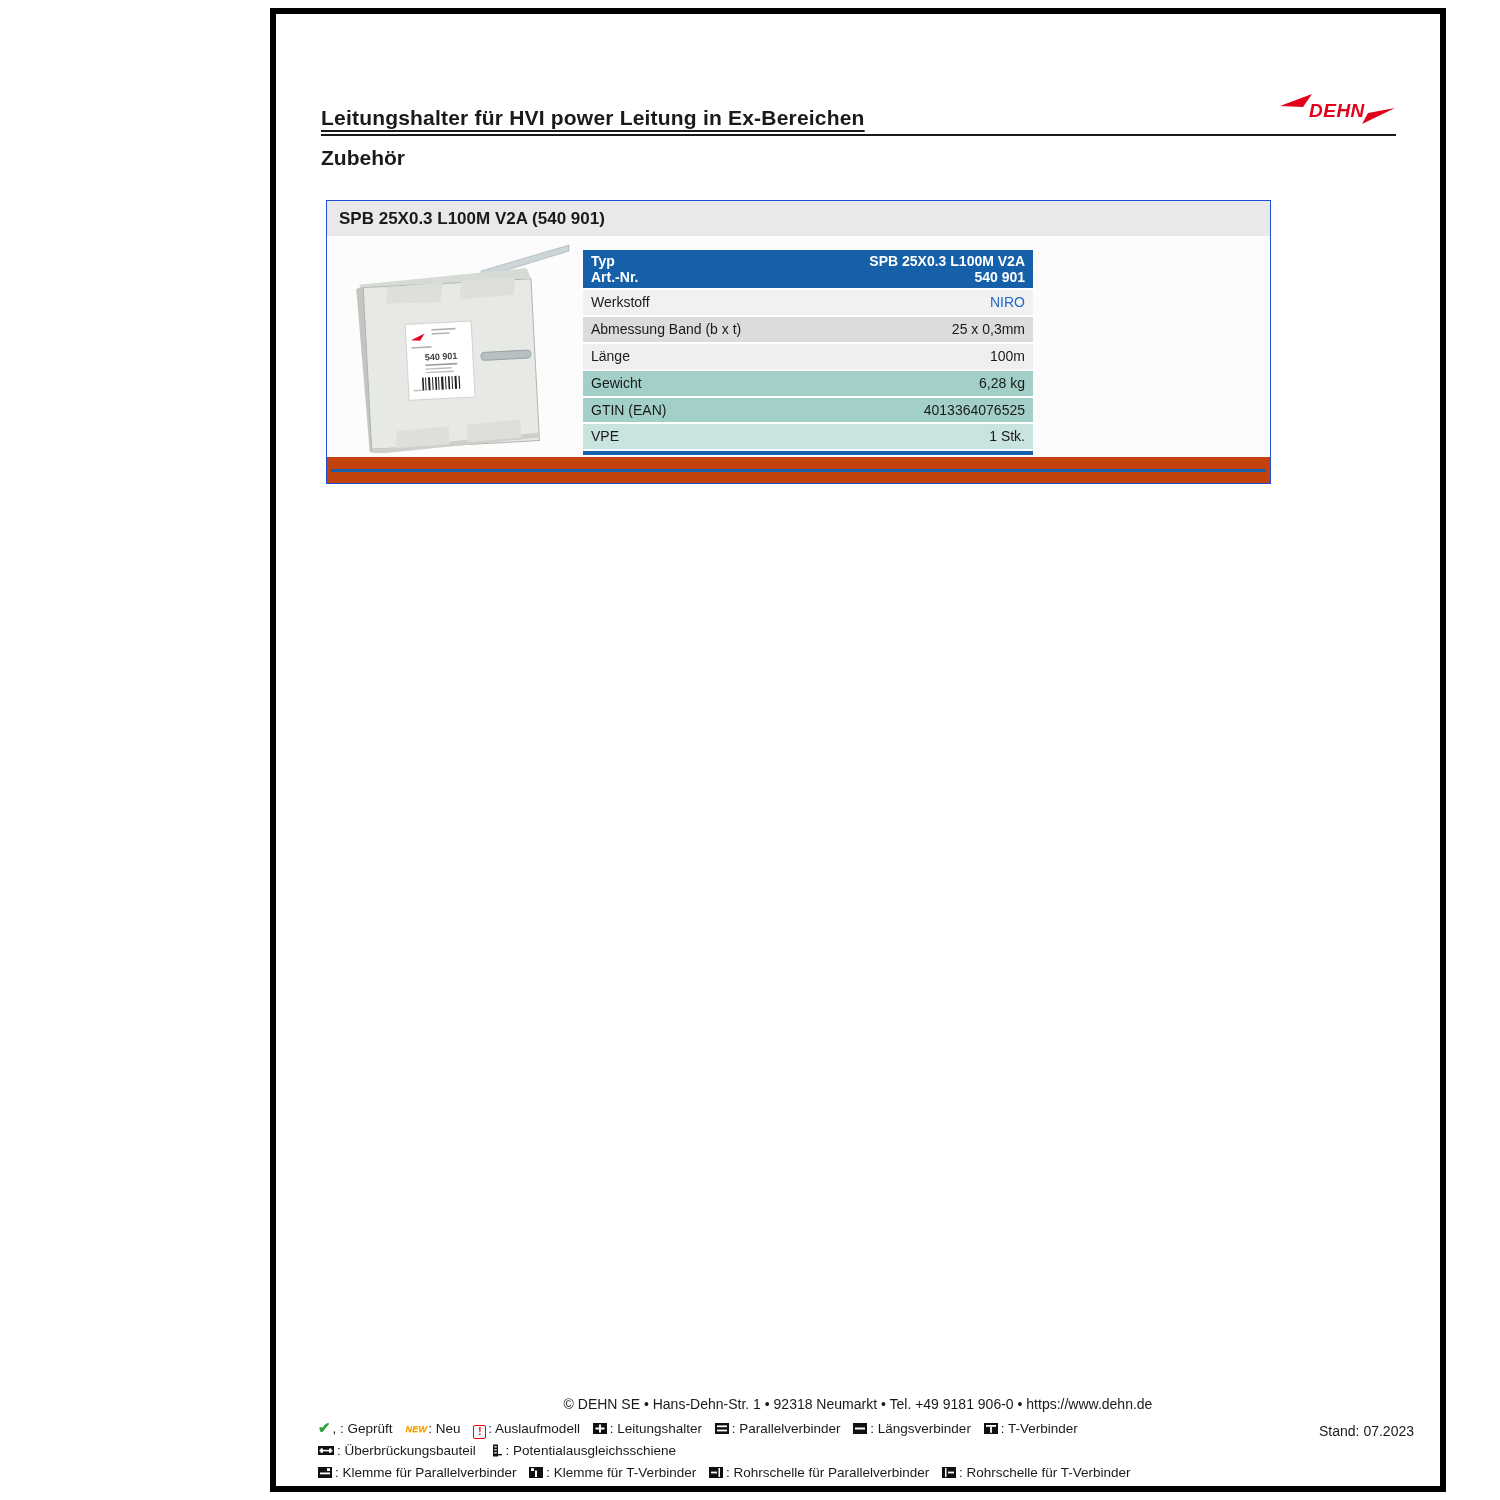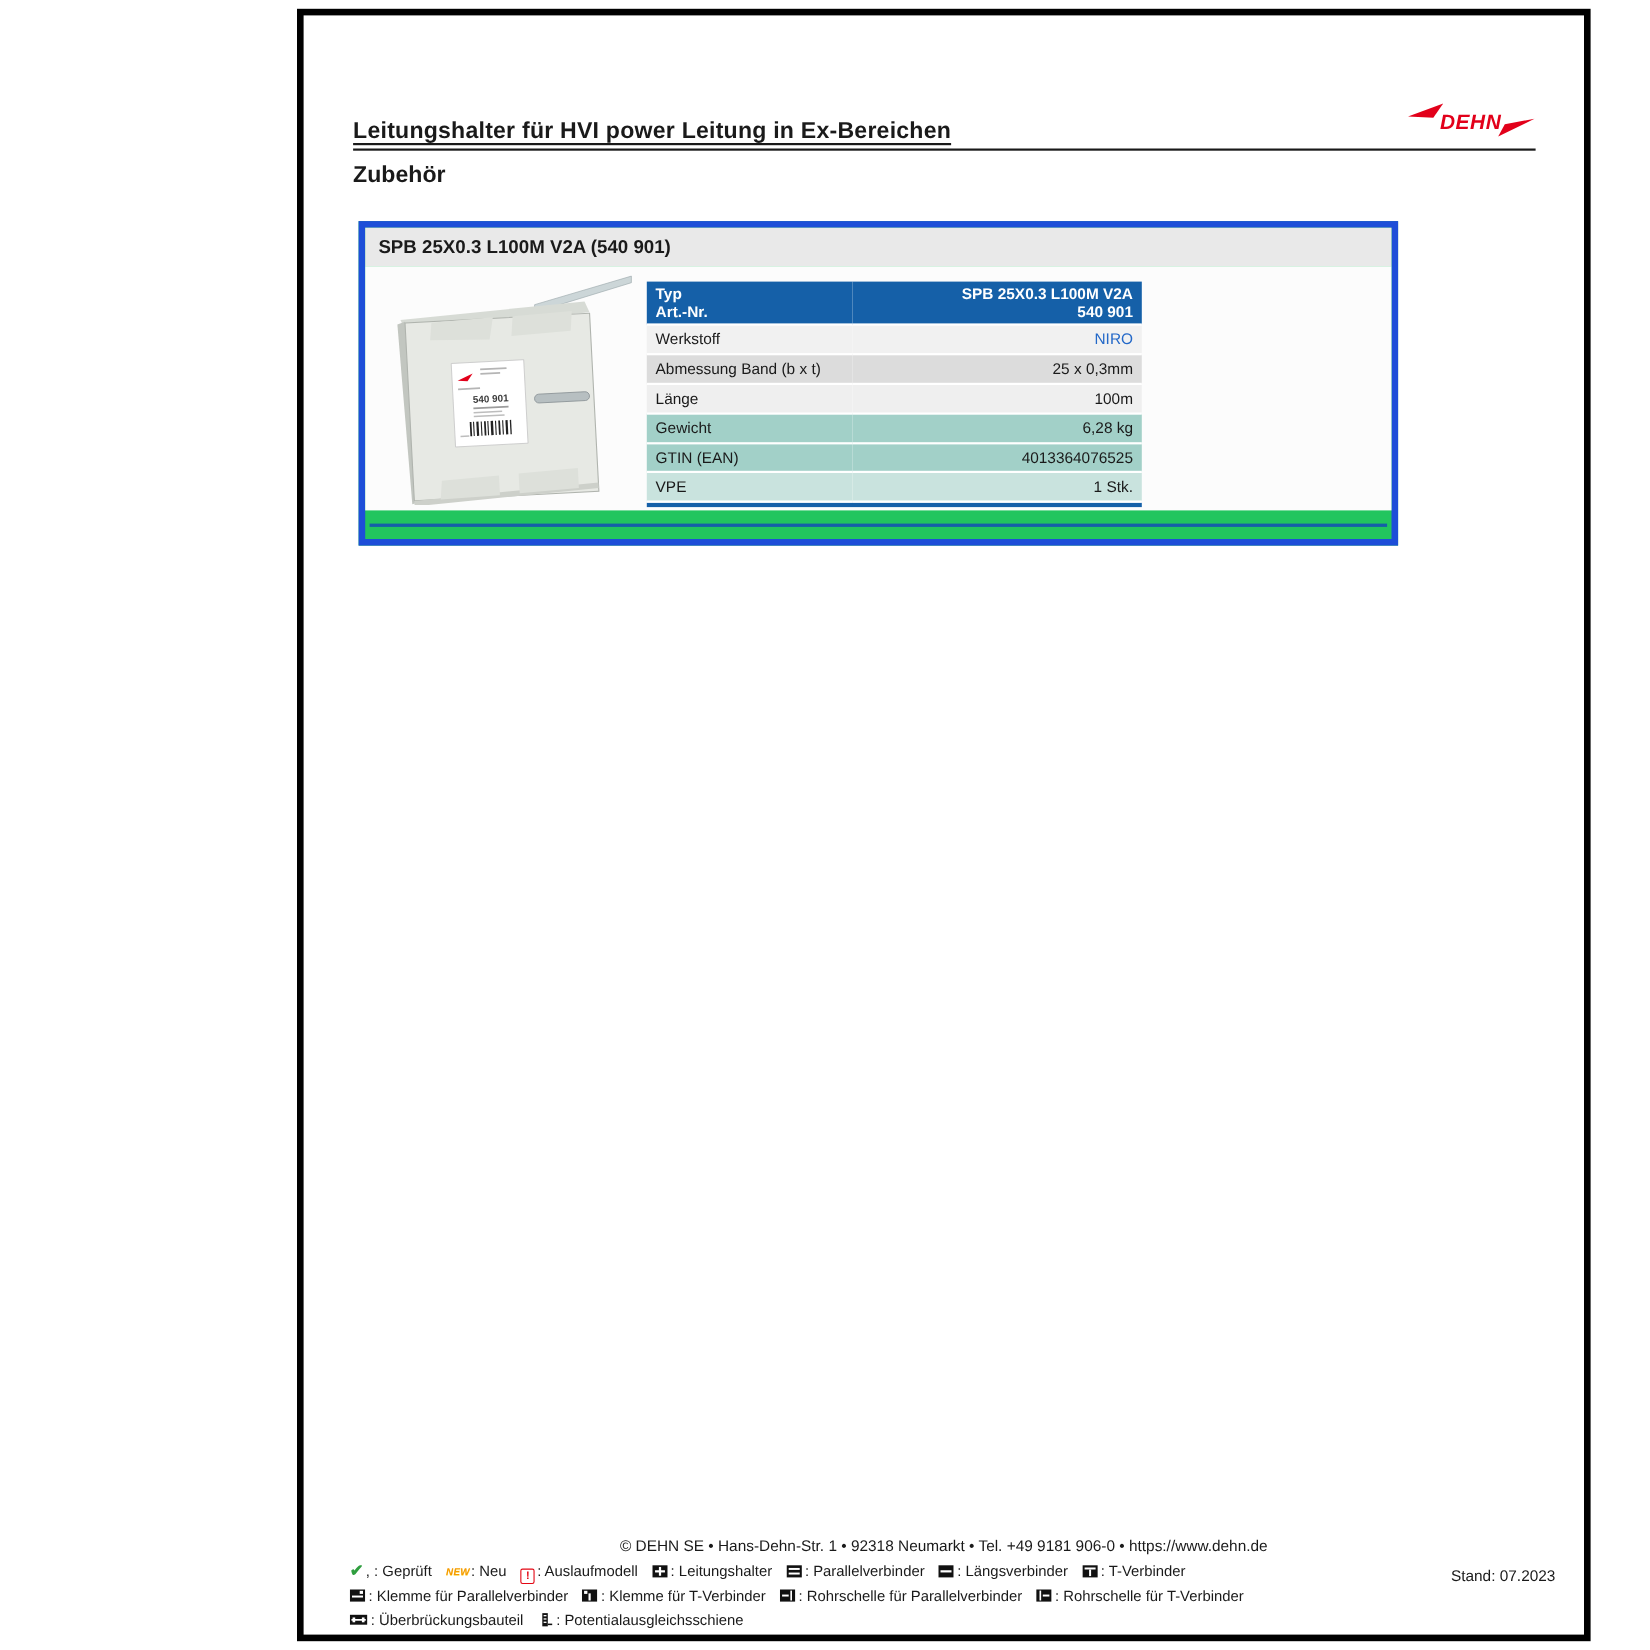--- a/index.html
+++ b/index.html
@@ -7,21 +7,21 @@
   .page{position:absolute;left:222px;top:8px;width:1176px;height:1484px;background:#fff;border:6px solid #000;box-sizing:border-box;margin-left:48px;}
 
   
   .hdr{margin:78px 44px 0 45px;}
   .hdr-row{display:flex;justify-content:space-between;align-items:flex-end;border-bottom:2px solid #1a1a1a;padding-bottom:4px;}
   .doc-title{font-size:21px;font-weight:bold;text-decoration:underline;text-underline-offset:5px;letter-spacing:0.2px;}
   .doc-sub{font-size:21px;font-weight:bold;margin-top:10px;}
   .logo{flex:0 0 auto;margin-bottom:0;}
 
   
-  .card{margin:30px 44px 0 50px;width:945px;border:6px solid #1d4ed8;background:#22c55e;box-sizing:border-box;}
+  .card{margin:30px 44px 0 50px;width:945px;border:1px solid #1d4ed8;background:#c2410c;box-sizing:border-box;}
   .card-title{background:#e9e9e9;font-size:17px;font-weight:bold;padding:8px 12px 7px 12px;}
   .card-desc{background:#f3f3f3;font-size:16px;padding:9px 12px 10px 12px;}
   .card-body{display:flex;align-items:flex-start;padding:2px 10px 0 6px;background:#fcfcfc;}
   .img-col{flex:0 0 250px;}
   .tbl-col{margin-top:12px;}
   .card-rule{height:3px;background:#1560a8;margin:12px 4px 11px 4px;}
 
   
   .tbl-wrap{width:450px;border-bottom:4px solid #1560a8;}
   table.spec{width:450px;border-collapse:collapse;font-size:14px;table-layout:fixed;}
@@ -199,53 +199,53 @@
               <rect x="2" y="5.5" width="10" height="2" fill="#fff"></rect>
             </svg><span>: Längsverbinder</span></span>
         <span class="li"><svg class="pg" width="14" height="13" viewBox="0 0 14 13">
               <rect x="0" y="1" width="14" height="11" fill="#111"></rect>
               <rect x="2" y="3" width="10" height="1.8" fill="#fff"></rect>
               <rect x="6.1" y="4.8" width="1.8" height="6" fill="#fff"></rect>
             </svg><span>: T-Verbinder</span></span>
       </div>
 
       <div class="legend-line">
-        <span class="li"><svg class="pg" width="14" height="13" viewBox="0 0 14 13">
-              <rect x="0" y="1" width="14" height="11" fill="#111"></rect>
-              <rect x="2" y="6.5" width="10" height="1.8" fill="#fff"></rect>
-              <rect x="9" y="2.2" width="3" height="2.8" fill="#fff"></rect>
-            </svg><span>: Klemme für Parallelverbinder</span></span>
-        <span class="li"><svg class="pg" width="14" height="13" viewBox="0 0 14 13">
-              <rect x="0" y="1" width="14" height="11" fill="#111"></rect>
-              <rect x="6" y="4.5" width="2" height="6.5" fill="#fff"></rect>
-              <rect x="2" y="2.2" width="3" height="2.8" fill="#fff"></rect>
-            </svg><span>: Klemme für T-Verbinder</span></span>
-        <span class="li"><svg class="pg" width="14" height="13" viewBox="0 0 14 13">
-              <rect x="0" y="1" width="14" height="11" fill="#111"></rect>
-              <rect x="9.5" y="2" width="1.5" height="9" fill="#fff"></rect>
-              <rect x="2" y="5.6" width="6" height="1.8" fill="#fff"></rect>
-            </svg><span>: Rohrschelle für Parallelverbinder</span></span>
-        <span class="li"><svg class="pg" width="14" height="13" viewBox="0 0 14 13">
-              <rect x="0" y="1" width="14" height="11" fill="#111"></rect>
-              <rect x="3" y="2" width="1.5" height="9" fill="#fff"></rect>
-              <rect x="6" y="5.6" width="6" height="1.8" fill="#fff"></rect>
-            </svg><span>: Rohrschelle für T-Verbinder</span></span>
-      </div>
-
-      <div class="legend-line">
         <span class="li"><svg class="pg" width="16" height="13" viewBox="0 0 16 13">
               <rect x="0" y="2" width="16" height="9" fill="#111"></rect>
               <rect x="1.5" y="5.8" width="13" height="1.6" fill="#fff"></rect>
               <rect x="2.5" y="4.4" width="2.4" height="4.4" fill="#fff"></rect>
               <rect x="11" y="4.4" width="2.4" height="4.4" fill="#fff"></rect>
             </svg><span>: Überbrückungsbauteil</span></span>
         <span class="li"><svg class="pg" width="14" height="13" viewBox="0 0 14 13">
               <rect x="4" y="0.5" width="5" height="12" fill="#111"></rect>
               <rect x="5.2" y="2.2" width="2.6" height="1.2" fill="#fff"></rect>
               <rect x="5.2" y="5.2" width="2.6" height="1.2" fill="#fff"></rect>
               <rect x="5.2" y="8.2" width="2.6" height="1.2" fill="#fff"></rect>
               <rect x="9" y="10" width="4" height="1.4" fill="#111"></rect>
             </svg><span>: Potentialausgleichsschiene</span></span>
       </div>
+
+      <div class="legend-line">
+        <span class="li"><svg class="pg" width="14" height="13" viewBox="0 0 14 13">
+              <rect x="0" y="1" width="14" height="11" fill="#111"></rect>
+              <rect x="2" y="6.5" width="10" height="1.8" fill="#fff"></rect>
+              <rect x="9" y="2.2" width="3" height="2.8" fill="#fff"></rect>
+            </svg><span>: Klemme für Parallelverbinder</span></span>
+        <span class="li"><svg class="pg" width="14" height="13" viewBox="0 0 14 13">
+              <rect x="0" y="1" width="14" height="11" fill="#111"></rect>
+              <rect x="6" y="4.5" width="2" height="6.5" fill="#fff"></rect>
+              <rect x="2" y="2.2" width="3" height="2.8" fill="#fff"></rect>
+            </svg><span>: Klemme für T-Verbinder</span></span>
+        <span class="li"><svg class="pg" width="14" height="13" viewBox="0 0 14 13">
+              <rect x="0" y="1" width="14" height="11" fill="#111"></rect>
+              <rect x="9.5" y="2" width="1.5" height="9" fill="#fff"></rect>
+              <rect x="2" y="5.6" width="6" height="1.8" fill="#fff"></rect>
+            </svg><span>: Rohrschelle für Parallelverbinder</span></span>
+        <span class="li"><svg class="pg" width="14" height="13" viewBox="0 0 14 13">
+              <rect x="0" y="1" width="14" height="11" fill="#111"></rect>
+              <rect x="3" y="2" width="1.5" height="9" fill="#fff"></rect>
+              <rect x="6" y="5.6" width="6" height="1.8" fill="#fff"></rect>
+            </svg><span>: Rohrschelle für T-Verbinder</span></span>
+      </div>
     </div>
   </div>
 
 </div>
 
 </body></html>

